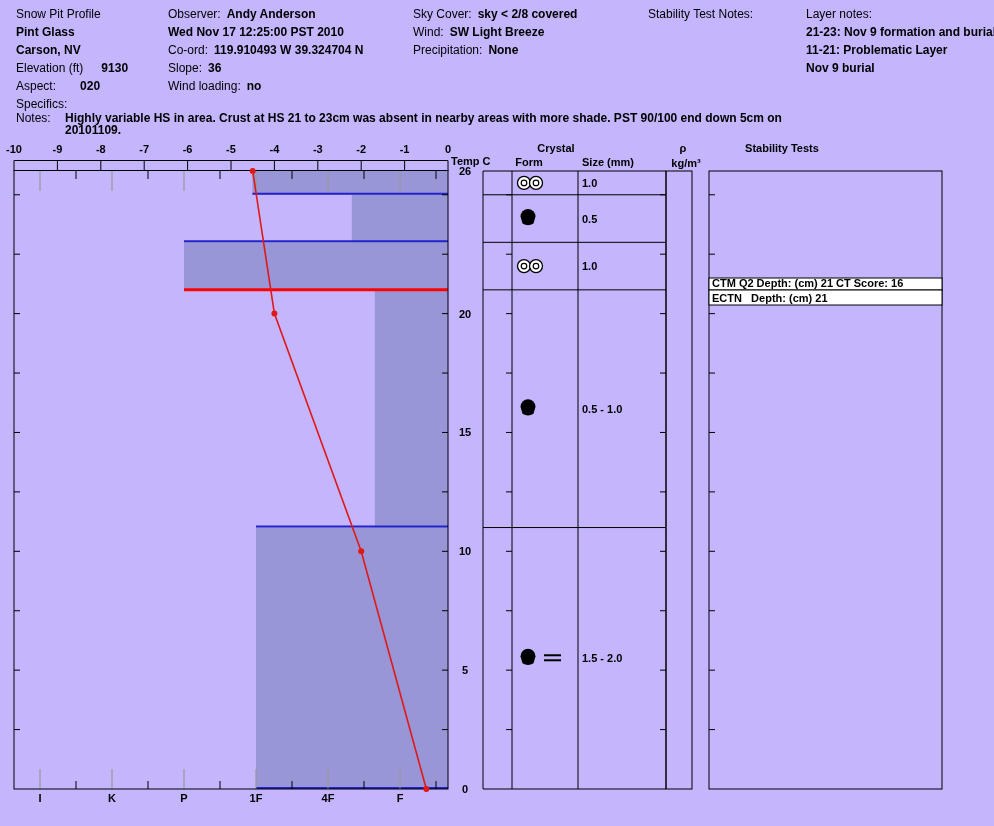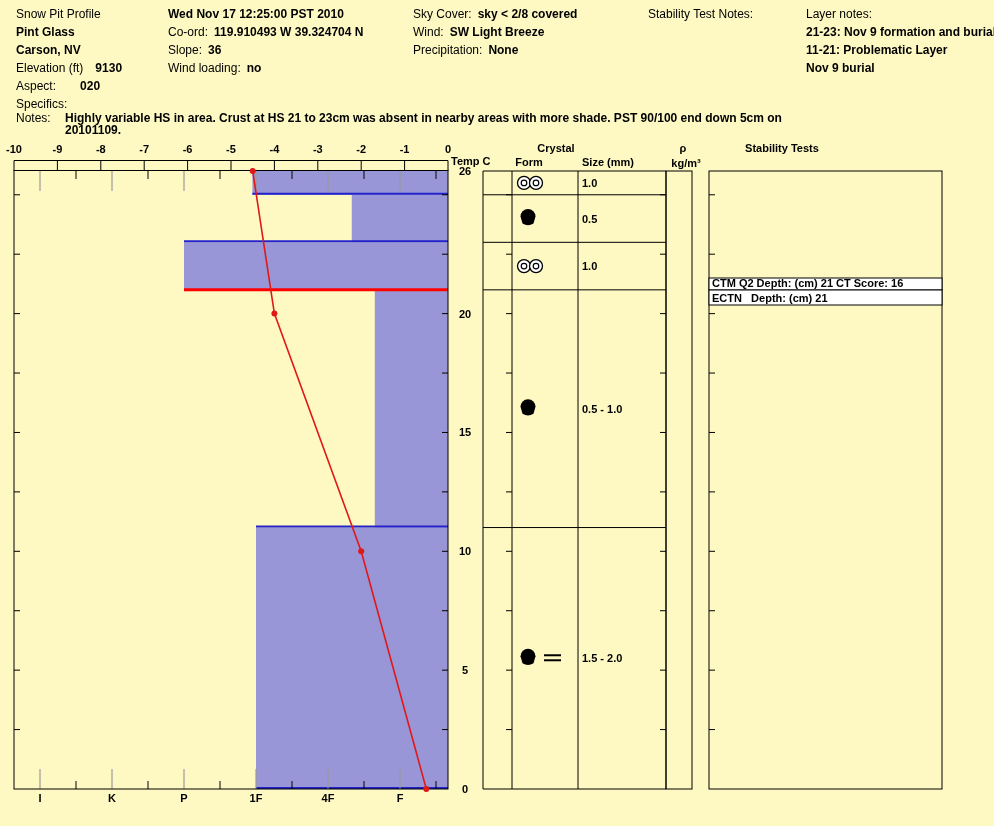--- a/index.html
+++ b/index.html
@@ -1,21 +1,21 @@
 <!DOCTYPE html>
 <html><head>
 <meta charset="utf-8">
 <style>
   html,body{margin:0;padding:0;background:#fff;}
-  .page{position:relative;width:994px;height:826px;background:#fef9c3;overflow:hidden;
+  .page{position:relative;width:994px;height:826px;background:#c4b5fd;overflow:hidden;
         font-family:"Liberation Sans",sans-serif;font-size:12px;color:#000;}
   .hcol{position:absolute;line-height:18px;white-space:nowrap;}
   .hcol div{height:18px;}
   .b{font-weight:bold;}
-  .gap14{display:inline-block;margin-left:12px;}
+  .gap14{display:inline-block;margin-left:18px;}
   .gap24{display:inline-block;margin-left:24px;}
   .gap6{display:inline-block;margin-left:6px;}
   #chart-root{position:absolute;left:0;top:0;width:994px;height:826px;}
   svg text{font-family:"Liberation Sans",sans-serif;}
 </style>
 </head>
 <body>
 
 <div class="page">
 
@@ -32,20 +32,21 @@
       <div>Notes:</div>
     </div>
   <div class="hcol b" style="left:65px;top:109px">
       <div>Highly variable HS in area. Crust at HS 21 to 23cm was absent in nearby areas with more shade. PST 90/100 end down 5cm on</div>
     </div>
   <div class="hcol b" style="left:65px;top:121px">
       <div>20101109.</div>
     </div>
 
   <div class="hcol" style="left:168px;top:5px">
+    <div><span>Observer:</span><span class="b gap6">Andy Anderson</span></div>
     <div class="b">Wed Nov 17 12:25:00 PST 2010</div>
     <div><span>Co-ord:</span><span class="b gap6">119.910493 W 39.324704 N</span></div>
     <div><span>Slope:</span><span class="b gap6">36</span></div>
     <div><span>Wind loading:</span><span class="b gap6">no</span></div>
   </div>
 
   <div class="hcol" style="left:413px;top:5px">
     <div><span>Sky Cover:</span><span class="b gap6">sky &lt; 2/8 covered</span></div>
     <div><span>Wind:</span><span class="b gap6">SW Light Breeze</span></div>
     <div><span>Precipitation:</span><span class="b gap6">None</span></div>

